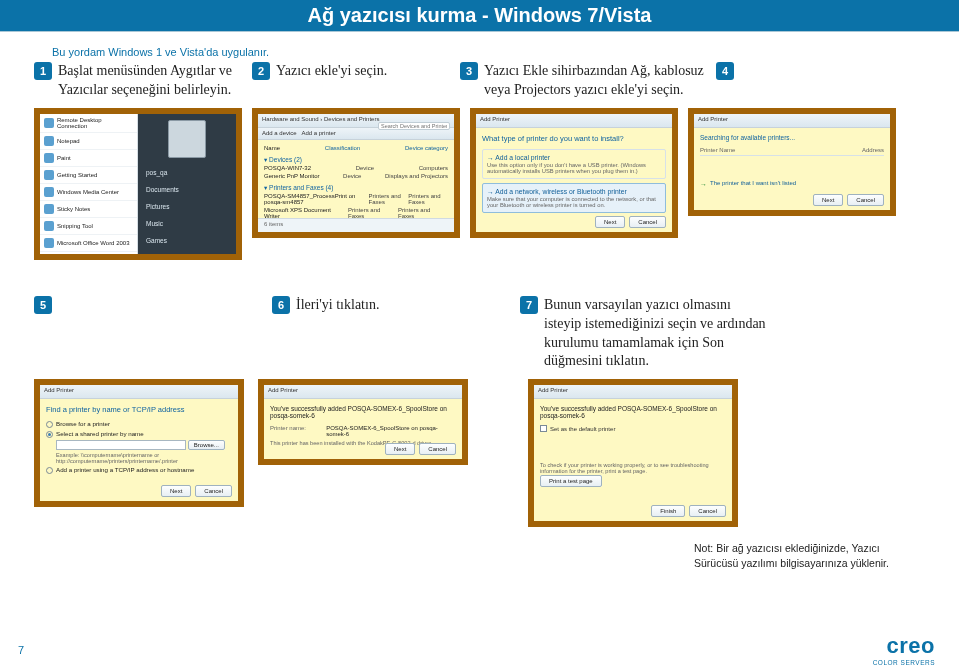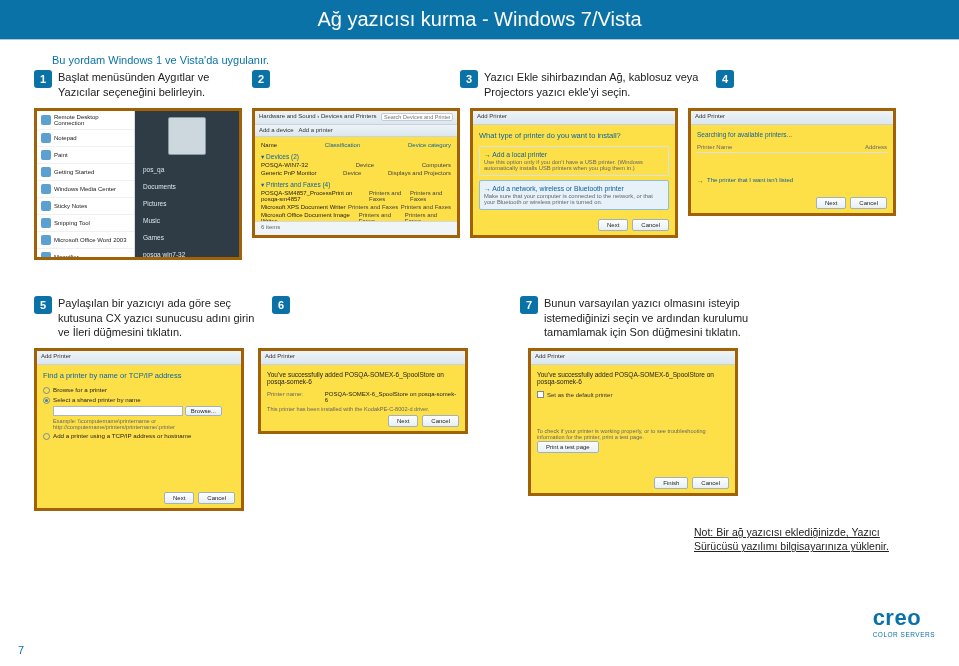--- a/index.html
+++ b/index.html
@@ -1,28 +1,28 @@
 <!DOCTYPE html>
 <html><head>
 <meta charset="utf-8">
 <style>
   * { box-sizing: border-box; margin: 0; padding: 0; }
   body { font-family: Arial, Helvetica, sans-serif; background: #fff; width: 959px; height: 666px; position: relative; overflow: hidden; }
-  .header-band { background: #0b72a8; height: 40px; display: flex; align-items: center; justify-content: center; color: #fff; font-size: 20px; font-weight: normal; border-bottom: 1px solid #a9c7d6; }
+  .header-band { background: #0b72a8; height: 32px; display: flex; align-items: center; justify-content: center; color: #fff; font-size: 20px; font-weight: bold; border-bottom: 1px solid #a9c7d6; }
   .intro { color: #0b72a8; font-size: 11px; margin: 14px 0 4px 52px; }
   .row { display: flex; padding-left: 34px; padding-right: 20px; gap: 8px; }
   .step { display: flex; gap: 6px; }
   .step-num { flex: 0 0 18px; width: 18px; height: 18px; border-radius: 3px; background: #0b72a8; color: #fff; font-size: 11px; font-weight: bold; display: flex; align-items: center; justify-content: center; }
-  .step-text { font-size: 11px; color: #222; line-height: 1.35; }
+  .step-text { font-size: 14px; color: #222; line-height: 1.35; font-family: Liberation Serif, serif; }
   .row1 .step:nth-child(1){ width: 210px; }
   .row1 .step:nth-child(2){ width: 200px; }
   .row1 .step:nth-child(3){ width: 248px; }
   .row1 .step:nth-child(4){ width: 220px; }
   .thumbs { display: flex; padding-left: 34px; margin-top: 8px; gap: 10px; }
-  .thumb { border: 3px solid #a16207; background: #fde047; position: relative; overflow: hidden; }
+  .thumb { border: 6px solid #a16207; background: #fef9c3; position: relative; overflow: hidden; }
   .t1 { width: 208px; height: 152px; }
   .t2 { width: 208px; height: 130px; }
   .t3 { width: 208px; height: 130px; }
   .t4 { width: 208px; height: 108px; }
   .thumb .titlebar { height: 14px; background: linear-gradient(#eef4f8,#dbe7ef); border-bottom: 1px solid #c7d2da; font-size: 6px; color: #333; padding: 2px 4px; }
   .start-menu { display:flex; height: calc(100% - 0px); }
   .start-left { width: 98px; background:#fff; border-right:1px solid #d6dee4; }
   .start-left .item { font-size:6px; color:#222; padding:3px 4px; border-bottom:1px solid #eef2f5; display:flex; align-items:center; gap:3px;}
   .start-left .item .ic{width:10px;height:10px;border-radius:2px;background:#5aa0d0;display:inline-block;}
   .start-right{flex:1;background:#2f3b45;color:#dbe7ef;}
@@ -44,59 +44,60 @@
   .sr-body{padding:6px;font-size:6.5px;}
   .sr-search{color:#1063a0;margin-bottom:6px;}
   .sr-cols{display:flex;justify-content:space-between;color:#666;font-size:6px;border-bottom:1px solid #d7e1e8;padding-bottom:2px;}
   .sr-link{color:#0f5e98;font-size:6px;margin-top:24px;display:flex;align-items:center;gap:3px;}
   .sr-link .arrow{color:#2c8e3b;font-size:7px;}
   .row2-space{height:36px;}
   .row2 .step:nth-child(1){ width: 230px; }
   .row2 .step:nth-child(2){ width: 180px; }
   .row2 .step:nth-child(3){ width: 246px; }
   .thumbs2 { display:flex; padding-left:34px; margin-top:8px; gap:14px; }
-  .t5{width:210px;height:163px;}
+  .t5{width:210px;height:128px;}
   .t6{width:210px;height:86px;}
   .t7{width:210px;height:148px;}
   .fp-body{padding:6px;font-size:6.5px;color:#222;}
   .fp-h{color:#1063a0;font-size:7.5px;margin-bottom:6px;}
   .radio{display:flex;align-items:flex-start;gap:3px;margin:2px 0;}
   .radio .dot{width:7px;height:7px;border:1px solid #7a8a96;border-radius:50%;margin-top:1px;}
   .radio.sel .dot::after{content:"";display:block;width:3px;height:3px;background:#3b7db5;border-radius:50%;margin:1px;}
   .radio .lbl{font-size:6.2px;}
   .ex{font-size:5.6px;color:#666;margin-left:10px;}
   .sc-body{padding:6px;font-size:6px;color:#222;}
   .sc-msg{font-size:6.5px;color:#222;margin-bottom:6px;}
   .sc-line{display:flex;gap:6px;margin:3px 0;}
   .sc-line .k{color:#666;width:52px;}
   .chk{display:flex;align-items:center;gap:3px;font-size:6px;color:#333;}
   .chk .box{width:7px;height:7px;border:1px solid #7a8a96;background:#fff;}
-  .note{font-size:10.5px;color:#222;width:230px;margin-left:694px;margin-top:14px;line-height:1.35;text-decoration:underline;}
+  .note{font-size:10.5px;color:#222;width:230px;margin-left:694px;margin-top:14px;line-height:1.35;}
   .page-num{position:absolute;left:18px;bottom:10px;color:#0b72a8;font-size:11px;}
-  .logo{position:absolute;right:24px;bottom:28px;text-align:left;}
+  .logo{position:absolute;right:24px;bottom:0;text-align:right;}
   .logo .word{font-size:22px;font-weight:bold;color:#0b72a8;letter-spacing:.5px;}
   .logo .sub{font-size:6.5px;color:#0b72a8;letter-spacing:.5px;}
   .ap-small{font-size:5.6px;color:#666;margin-top:3px;}
 </style>
 </head>
 <body>
 
 <div class="header-band">
   <span>Ağ yazıcısı kurma - Windows 7/Vista</span>
 </div>
 
 <div class="intro">Bu yordam Windows 1 ve Vista'da uygulanır.</div>
 
 <div class="row row1">
   <div class="step">
     <div class="step-num">1</div>
     <div class="step-text">Başlat menüsünden Aygıtlar ve Yazıcılar seçeneğini belirleyin.</div>
   </div>
   <div class="step">
     <div class="step-num">2</div>
+    <div class="step-text">Yazıcı ekle'yi seçin.</div>
   </div>
   <div class="step">
     <div class="step-num">3</div>
     <div class="step-text">Yazıcı Ekle sihirbazından Ağ, kablosuz veya Projectors yazıcı ekle'yi seçin.</div>
   </div>
   <div class="step">
     <div class="step-num">4</div>
   </div>
 </div>
 
@@ -244,24 +245,24 @@
       <div class="btn">Cancel</div>
     </div>
   </div>
 </div>
 
 <div class="row2-space"></div>
 
 <div class="row row2">
   <div class="step">
     <div class="step-num">5</div>
-    <div class="step-text">Paylaşılan bir yazıcıyı ada göre seç kutusuna CX yazıcı sunucusu adını girin ve İleri düğmesini tıklatın.</div>
   </div>
   <div class="step">
     <div class="step-num">6</div>
+    <div class="step-text">İleri'yi tıklatın.</div>
   </div>
   <div class="step" style="margin-left:60px;">
     <div class="step-num">7</div>
     <div class="step-text">Bunun varsayılan yazıcı olmasını isteyip istemediğinizi seçin ve ardından kurulumu tamamlamak için Son düğmesini tıklatın.</div>
   </div>
 </div>
 
 <div class="thumbs2">
 
   <div class="thumb t5">

